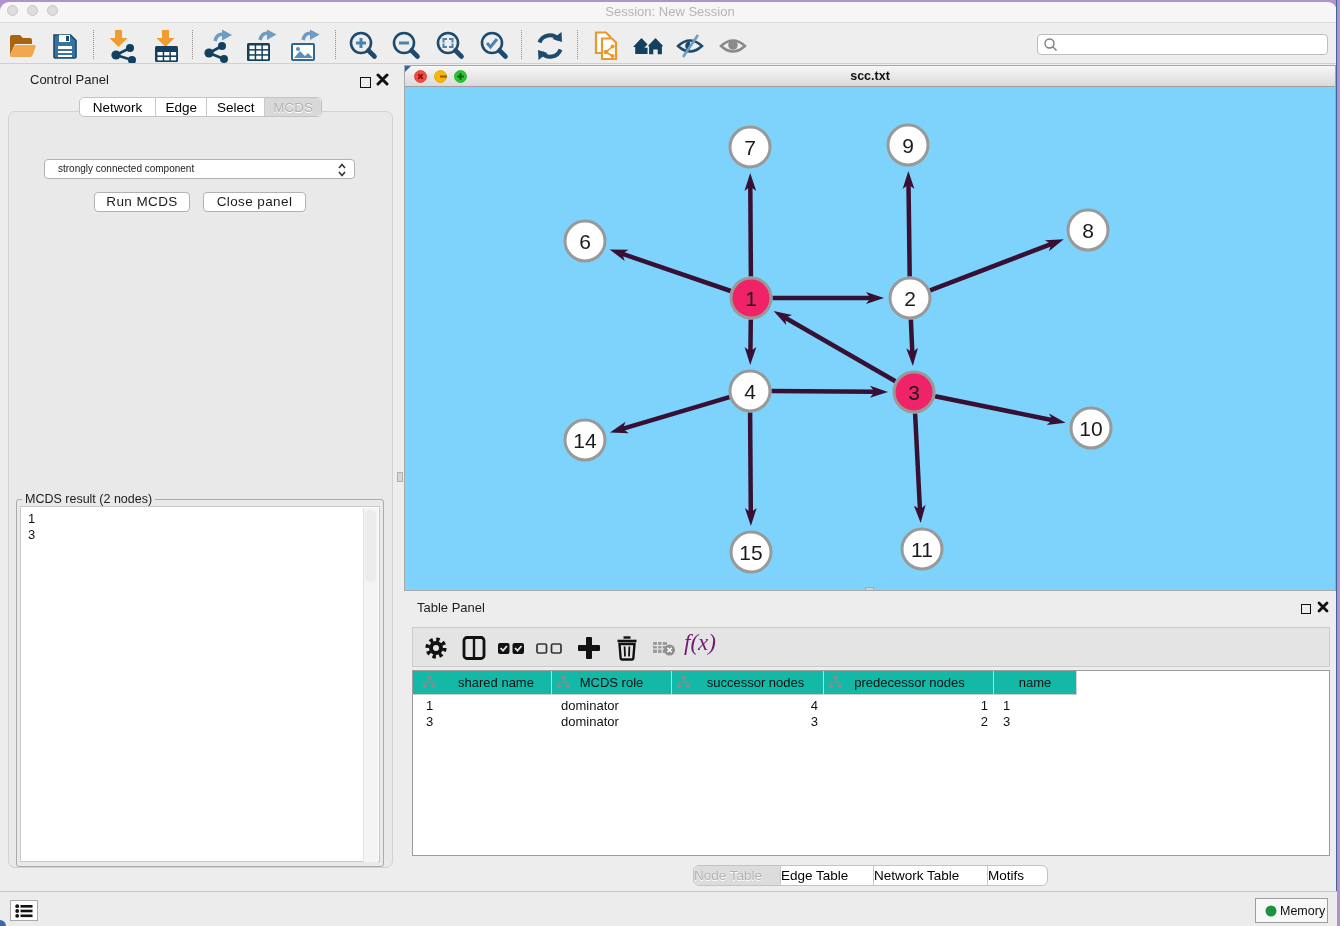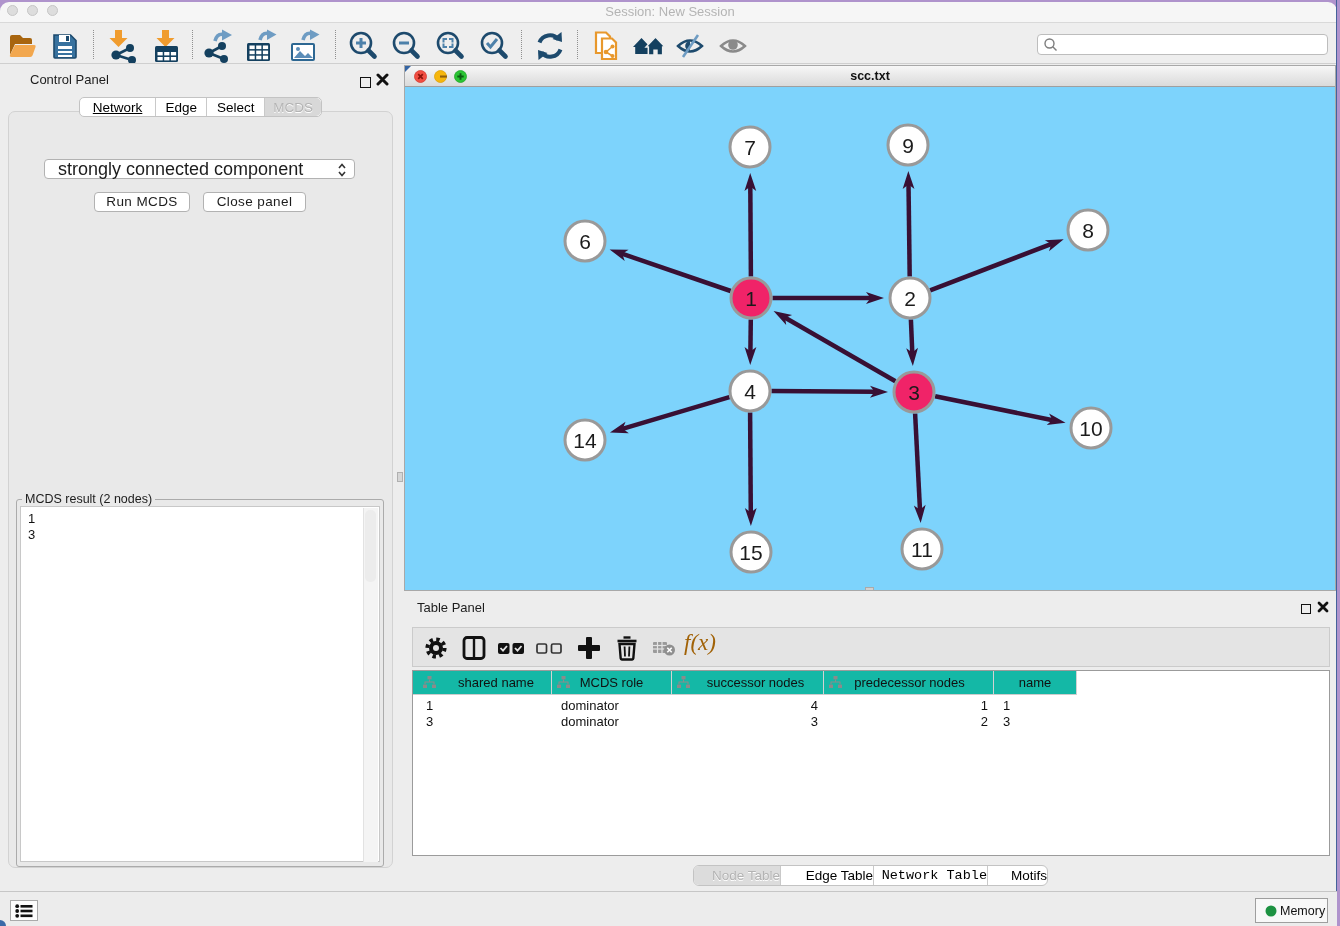--- a/index.html
+++ b/index.html
@@ -18,21 +18,21 @@
 #searchbox { left:1037px; top:11px; width:291px; height:21px; background:#fff; border:1px solid #bdbdbd; border-radius:4px; }
 
 #cpanel { left:0; top:64px; width:393px; height:827px; background:#ededed; }
 #cphead { left:30px; top:8px; font-size:13px; color:#1d1d1d; }
 #cpfloat { left:360px; top:13px; width:11px; height:11px; border:1.5px solid #111; background:#ededed; }
 #tabpane { left:8px; top:47px; width:385px; height:757px; background:#e9e9e9; border:1px solid #d2d2d2; border-radius:7px; }
 #cptabs { left:79px; top:33px; width:243px; height:20px; background:#fff; border:1px solid #c3c3c3; border-radius:5px; display:flex; font-size:13.5px; }
 #cptabs div { border-right:1px solid #c9c9c9; display:flex; align-items:center; justify-content:center; }
 #cptabs div:last-child { border-right:none; }
 #opt-label { left:0; top:74px; width:393px; text-align:center; font-size:13.5px; color:#1c1c1c; }
-#opt-select { left:44px; top:95px; width:311px; height:20px; background:#fff; border:1px solid #b2b2b2; border-radius:4px; font-size:18px; color:#1c1c1c; line-height:18px; padding-left:13px; }
+#opt-select { left:44px; top:95px; width:311px; height:20px; background:#fff; border:1px solid #b2b2b2; border-radius:4px; font-size:10px; color:#1c1c1c; line-height:18px; padding-left:13px; }
 .btn { position:absolute; height:20px; background:#fff; border:1px solid #b2b2b2; border-radius:4px; font-size:13.5px; color:#1c1c1c; text-align:center; line-height:18px; letter-spacing:0.4px; }
 #fieldset { left:16px; top:435px; width:368px; height:368px; border:1px solid #ababab; border-radius:3px; }
 #fs-legend { left:22px; top:428px; background:#e9e9e9; padding:0 3px; font-size:12.5px; color:#1c1c1c; }
 #fs-white { left:20px; top:442px; width:360px; height:356px; background:#fff; border:1px solid #c8c8c8; }
 #fs-scroll { right:1px; top:1px; width:15px; height:354px; background:#f4f4f4; border-left:1px solid #e2e2e2; position:absolute; }
 #fs-thumb { position:absolute; right:2px; top:2px; width:11px; height:72px; background:#ececec; border-radius:5px; }
 #fs-text { left:7px; top:4px; font-size:13px; color:#111; line-height:16px; position:absolute; }
 
 #netwin { left:404px; top:65px; width:932px; height:526px; border:1px solid #a8a8a8; background:#7dd3fc; }
 #nettitle { left:0; top:0; width:930px; height:21px; background:linear-gradient(#f7f7f7,#dadada); border-bottom:1px solid #9f9f9f; }
@@ -40,21 +40,21 @@
 
 #tpanel { left:404px; top:591px; width:932px; height:300px; background:#ededed; }
 #tphead { left:13px; top:9px; font-size:13px; color:#1d1d1d; }
 #tptoolbar { left:8px; top:36px; width:918px; height:40px; background:#e4e4e4; border:1px solid #cbcbcb; }
 #ttable { left:8px; top:79px; width:918px; height:186px; background:#fff; border:1px solid #9b9b9b; }
 #thead { left:0; top:0; width:664px; height:24px; background:#14b8a6; border-bottom:1px solid #cccccc; position:absolute; }
 .hcol { position:absolute; top:0; height:24px; border-right:1px solid #d2d2d2; font-size:13px; color:#111; text-align:center; line-height:23px; }
 .hicon { position:absolute; top:5px; }
 .cell { position:absolute; font-size:13px; color:#111; height:16px; line-height:16px; }
 #ttabs { left:289px; top:274px; height:21px; background:#fff; border:1px solid #c3c3c3; border-radius:6px; display:flex; font-size:13.5px; }
-#ttabs div { border-right:1px solid #c9c9c9; display:flex; align-items:center; justify-content:flex-end; }
+#ttabs div { border-right:1px solid #c9c9c9; display:flex; align-items:center; justify-content:flex-start; }
 #ttabs div:last-child { border-right:none; }
 
 #statusbar { left:0; top:891px; width:1337px; height:35px; background:#ececec; border-top:1px solid #c6c6c6; }
 #listbtn { left:10px; top:8px; width:28px; height:21px; background:#fdfdfd; border:1px solid #aaaaaa; }
 #membtn { left:1255px; top:6px; width:73px; height:25px; background:#f8f8f8; border:1px solid #9e9e9e; font-size:12.5px; color:#111; }
 .etched { color:#b3b3b3; text-shadow:0 1px 0 #ffffff; }
 </style>
 </head>
 <body>
 <div class="abs" id="purpletop"></div>
@@ -195,21 +195,21 @@
 <div class="abs" id="purpleright"></div>
 
 <div class="abs" id="cpanel">
   <div class="abs" id="cphead">Control Panel</div>
   <div class="abs" id="cpfloat"></div>
   <svg style="position:absolute; left:376px; top:9px;" width="13" height="13" viewBox="0 0 13 13">
       <path d="M2,2 L11,11 M11,2 L2,11" stroke="#111" stroke-width="3" stroke-linecap="round"></path>
     </svg>
   <div class="abs" id="tabpane"></div>
   <div class="abs" id="cptabs">
-    <div style="width:79px;text-decoration:underline;">Network</div>
+    <div style="width:79px;">Network</div>
     <div style="width:53px;">Edge</div>
     <div style="width:60px;">Select</div>
     <div style="width:58px; background:#d8d8d8; border-radius:0 5px 5px 0;">
         <span class="etched">MCDS</span>
       </div>
   </div>
   <div class="abs" id="opt-select">strongly connected component
     <svg width="10" height="14" style="position:absolute; right:7px; top:3px;" viewBox="0 0 10 14">
       <path d="M2 5 L5 1.5 L8 5" fill="none" stroke="#333" stroke-width="1.6"></path>
       <path d="M2 9 L5 12.5 L8 9" fill="none" stroke="#333" stroke-width="1.6"></path>
@@ -336,21 +336,21 @@
       <rect x="2" y="6" width="14" height="11" rx="1" fill="#9a9a9a"></rect>
       <g stroke="#e4e4e4" stroke-width="1.2">
         <line x1="2" y1="9.5" x2="16" y2="9.5"></line>
           <line x1="2" y1="13" x2="16" y2="13"></line>
         <line x1="6.5" y1="6" x2="6.5" y2="17"></line>
           <line x1="11" y1="6" x2="11" y2="17"></line>
       </g>
       <circle cx="18.5" cy="14" r="5.5" fill="#8f8f8f"></circle>
       <path d="M16.3,11.8 l4.4,4.4 M20.7,11.8 l-4.4,4.4" stroke="#fff" stroke-width="1.6"></path>
     </svg>
-    <div style="position:absolute; left:271px; top:2px; font-family:'Liberation Serif',serif; font-style:italic; font-size:23px; color:#a16207;text-align:right;">f(x)</div>
+    <div style="position:absolute; left:271px; top:2px; font-family:'Liberation Serif',serif; font-style:italic; font-size:23px; color:#701a75;text-align:right;">f(x)</div>
   </div>
   <div class="abs" id="ttable">
     <div id="thead">
       <div class="hcol" style="left:0; width:139px; padding-left:28px;">shared name</div>
       <div class="hcol" style="left:139px; width:120px;">MCDS role</div>
       <div class="hcol" style="left:259px; width:152px; padding-left:16px;">successor nodes</div>
       <div class="hcol" style="left:411px; width:170px; padding-left:2px;">predecessor nodes</div>
       <div class="hcol" style="left:581px; width:83px;">name</div>
       <svg class="hicon" style="left:10px;" width="13" height="13" viewBox="0 0 13 13">
           <g fill="#8b8b8b">
@@ -402,21 +402,21 @@
     <div class="cell" style="left:148px; top:43px;">dominator</div>
     <div class="cell" style="left:259px; top:43px; width:146px; text-align:right;">3</div>
     <div class="cell" style="left:411px; top:43px; width:164px; text-align:right;">2</div>
     <div class="cell" style="left:590px; top:43px;">3</div>
   </div>
   <div class="abs" id="ttabs">
     <div style="width:87px; background:#dcdcdc; border-radius:5px 0 0 5px;">
         <span class="etched">Node Table</span>
       </div>
     <div style="width:93px;">Edge Table</div>
-    <div style="width:114px;font-family:Liberation Mono, monospace;">Network Table</div>
+    <div style="width:114px;">Network Table</div>
     <div style="width:59px;">Motifs</div>
   </div>
 </div>
 
 <div class="abs" id="statusbar">
   <div class="abs" id="listbtn">
     <svg width="18" height="14" viewBox="0 0 18 14" style="position:absolute; left:4px; top:3px;">
       <g fill="#111">
         <circle cx="2.2" cy="2.2" r="1.9"></circle>
           <circle cx="2.2" cy="7" r="1.9"></circle>

